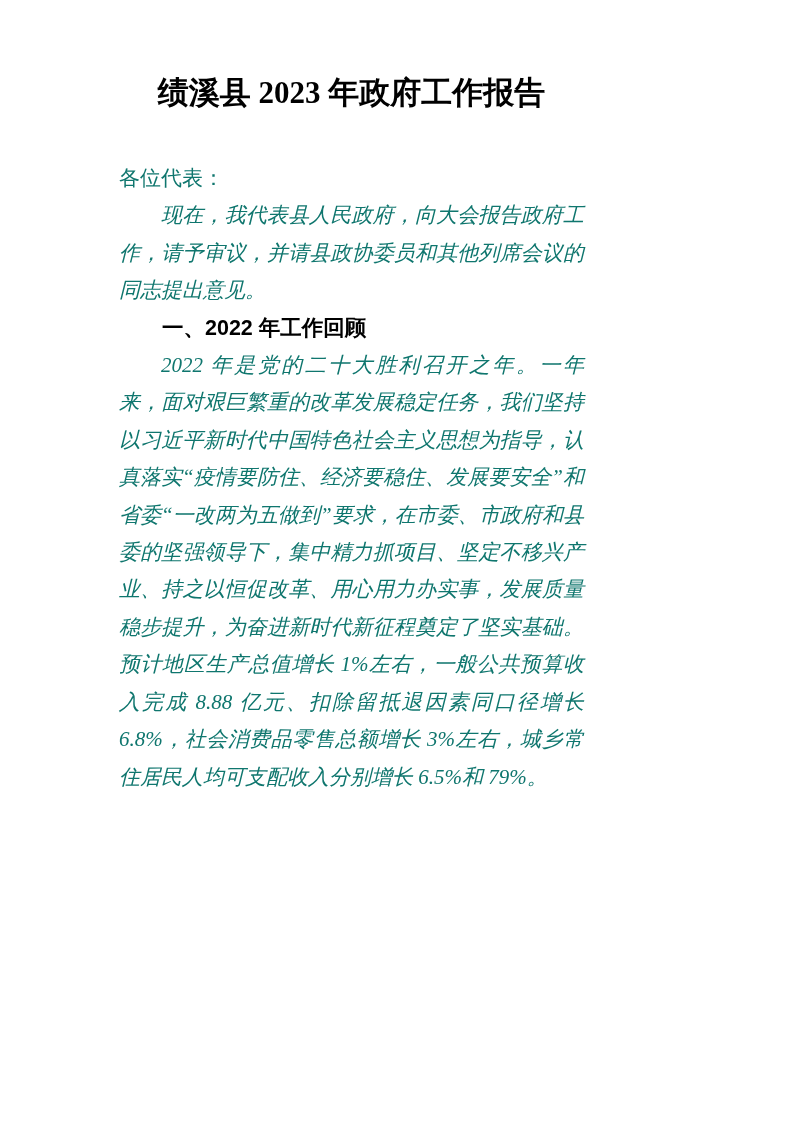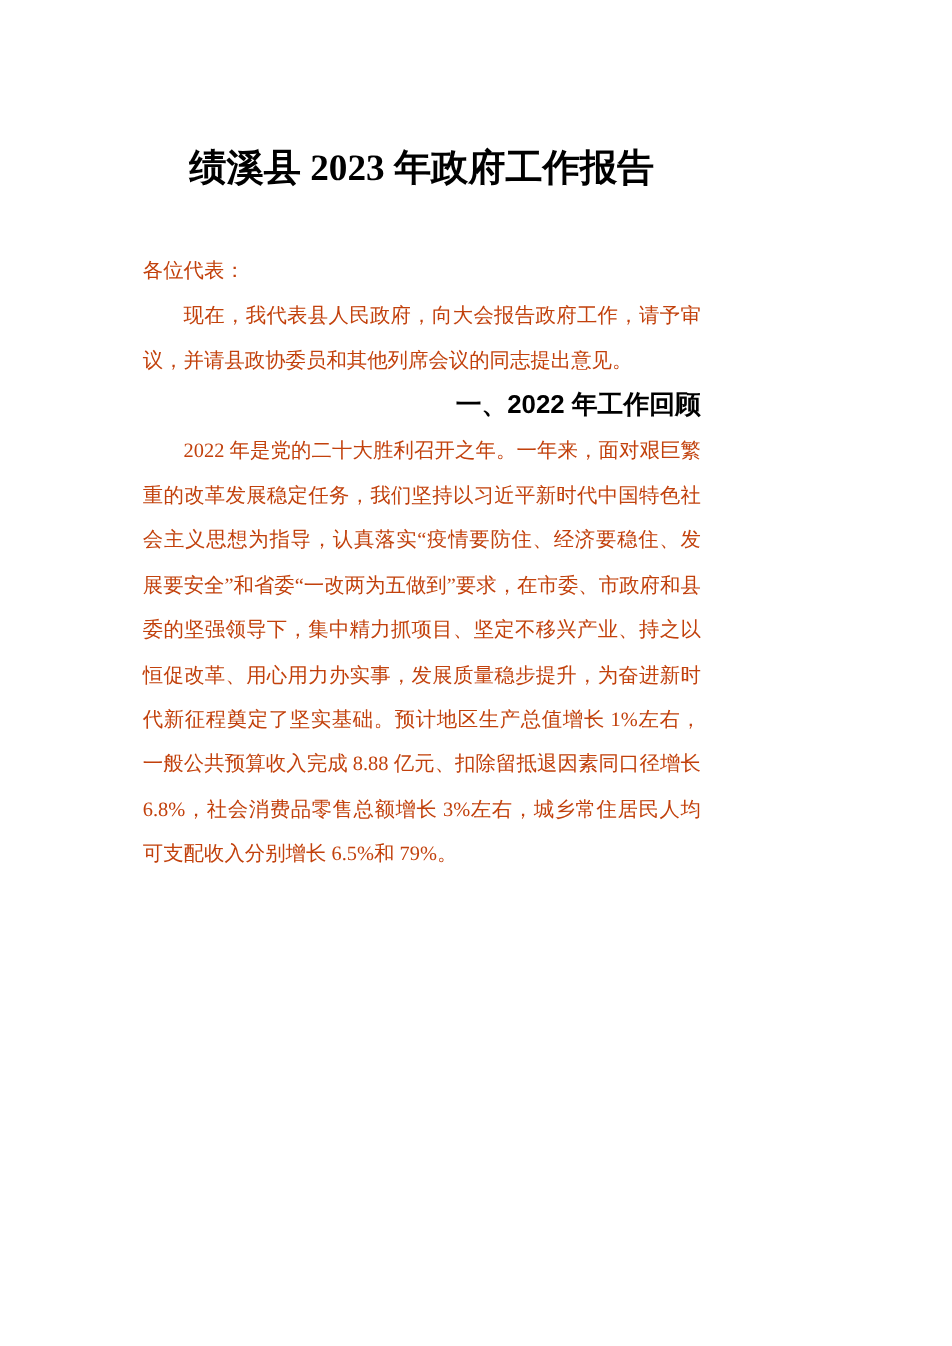--- a/index.html
+++ b/index.html
@@ -7,54 +7,54 @@
     padding: 0;
     background: #ffffff;
   }
   .page {
     position: relative;
     width: 705px;
     height: 1122px;
     background: #ffffff;
     color: #000000;
     box-sizing: border-box;
-    padding: 120px 121px 0 119px;
+    padding: 73px 121px 0 119px;
     overflow: hidden;
     font-family: "Liberation Serif", serif;
   }
   .doc-title {
     margin: 0 0 47px 0;
     font-size: 31px;
     font-weight: bold;
     line-height: 40px;
     text-align: center;
     font-family: "Liberation Serif", serif;
     color: #000000;
   }
   .body-text {
     margin: 0;
-    font-size: 17px;
+    font-size: 21px;
     line-height: 37.4px;
     text-align: justify;
     text-justify: inter-character;
-    color: #c2410c;
+    color: #0f766e;
     font-family: "Liberation Serif", serif;
   }
   .indent {
     text-indent: 2em;
+    font-style: italic;
   }
   .section-heading {
     margin: 0;
     font-size: 21.5px;
     font-weight: bold;
     line-height: 37.4px;
     text-indent: 2em;
     font-family: "Liberation Sans", sans-serif;
     color: #000000;
-    text-align: right;
   }
 </style>
 </head>
 <body>
 
 <div class="page">
   <h1 class="doc-title">绩溪县 2023 年政府工作报告</h1>
 
   <p class="body-text">各位代表：</p>
 

